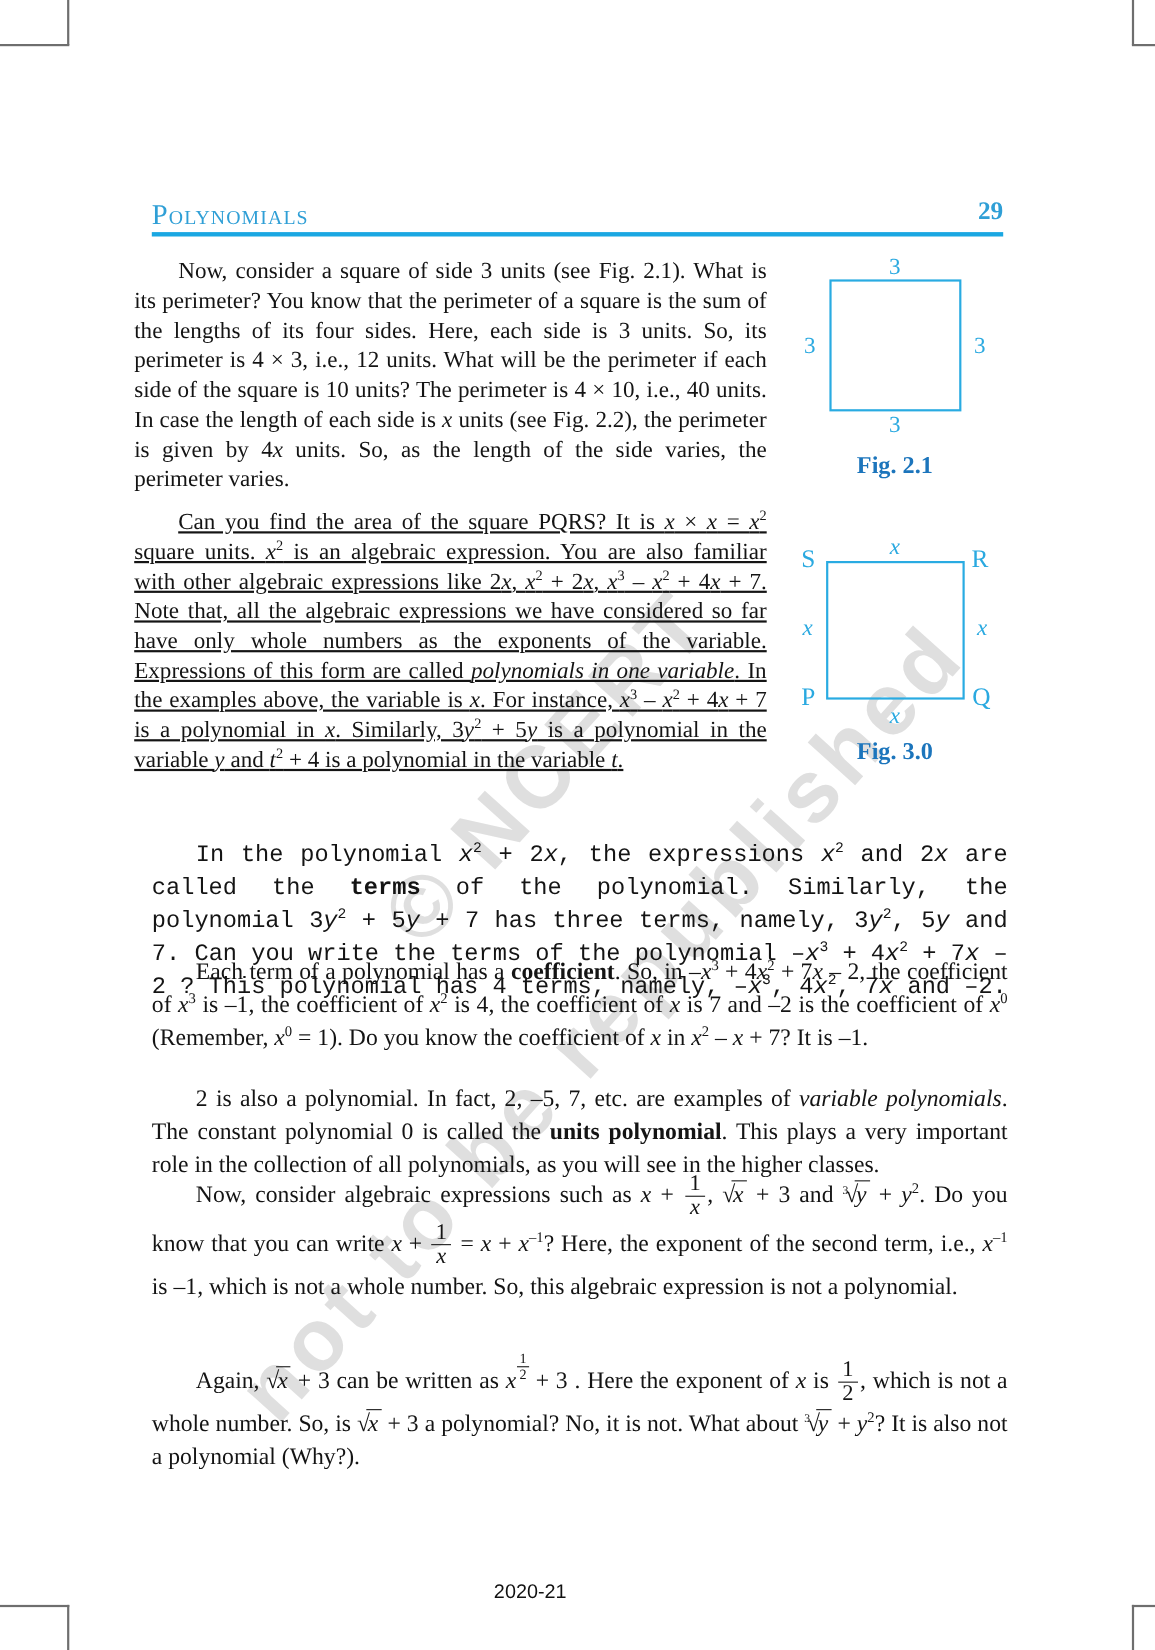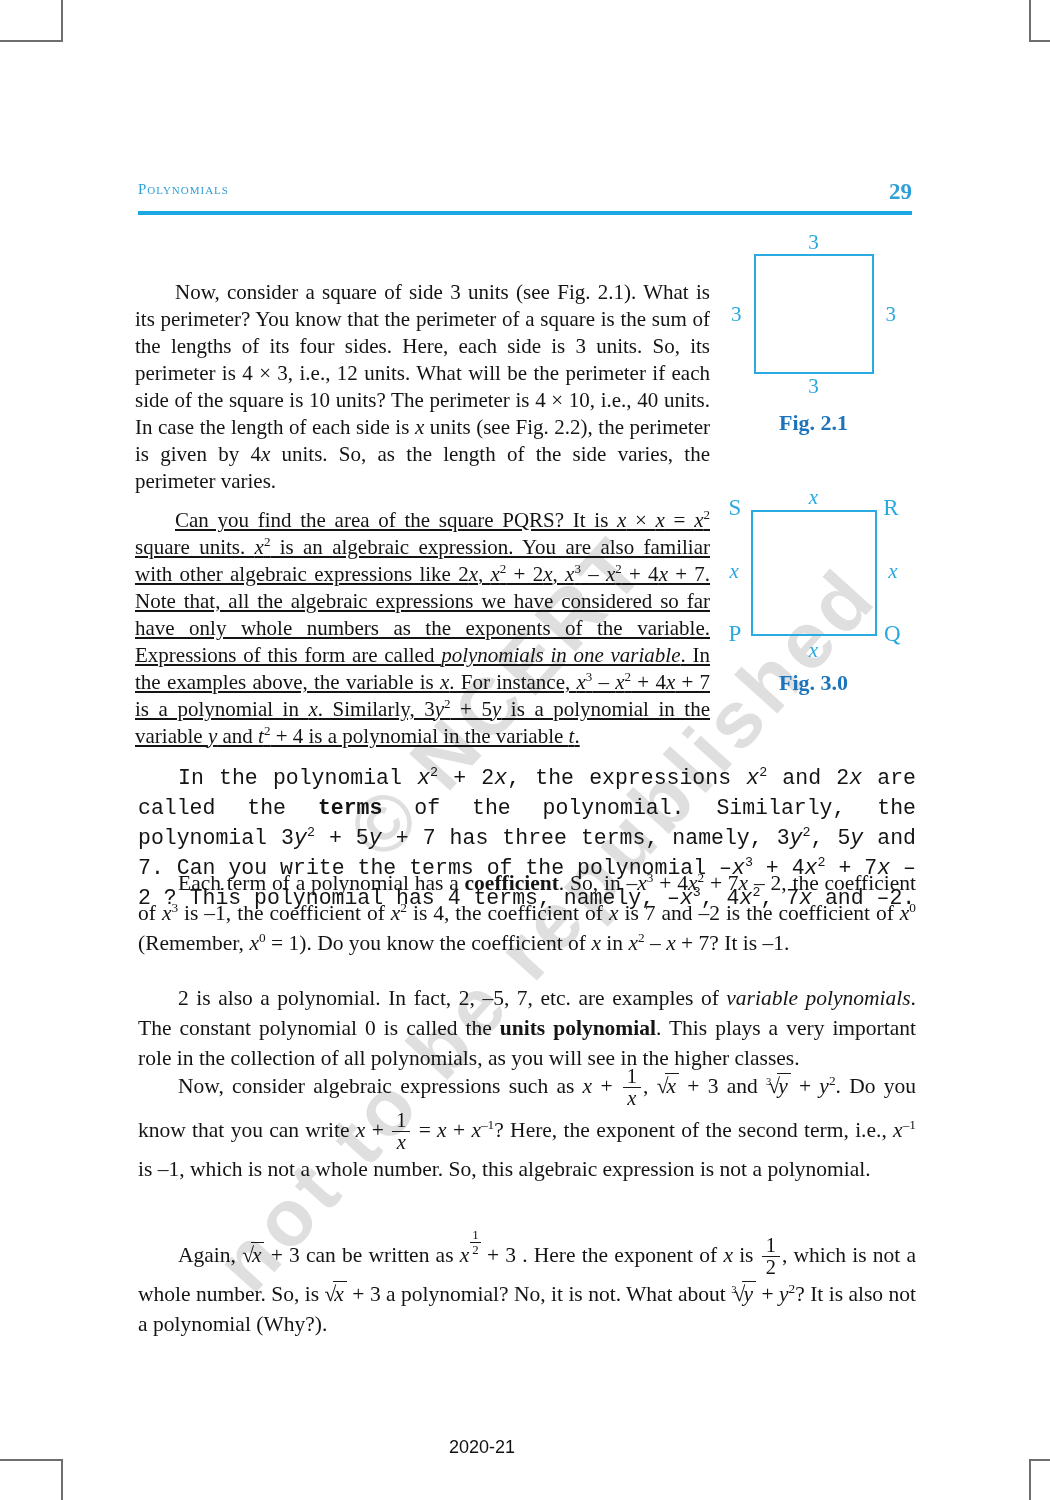--- a/index.html
+++ b/index.html
@@ -24,29 +24,29 @@
     position:absolute; white-space:nowrap; z-index:0;
     transform:rotate(-48deg); transform-origin:0 0;
     font-family:"Liberation Sans", sans-serif; font-weight:700;
     font-size:80px; letter-spacing:6px; color:rgba(130,130,130,0.26);
   }
   .wm1 { left:330px; top:815px; }
   .wm2 { left:198px; top:1248px; }
 
   
   .hdr-title {
-    position:absolute; left:138px; top:181px; font-size:15px;
+    position:absolute; left:138px; top:181px; font-size:26px;
     font-variant:small-caps; letter-spacing:1px; color:#2f9fd6; z-index:2;
   }
   .hdr-page { position:absolute; right:138px; top:179px; font-size:23px; color:#2f9fd6; z-index:2;font-weight:bold; }
   .hdr-rule { position:absolute; left:138px; top:211px; width:774px; height:4px; background:#1aa7e2; z-index:2; }
 
   
   .para { position:absolute; text-align:justify; text-indent:40px; z-index:1; }
-  .narrow { left:135px; width:575px; font-size:21px;  line-height:27px;margin-top:46px; }
+  .narrow { left:122px; width:575px; font-size:21px;  line-height:27px; }
   .wide   { left:138px; width:778px; font-size:21.5px; line-height:30px; }
   .p1 { top:233px; }
   .p2 { top:461px;text-decoration:underline; }
   .p3 { top:763px;font-family:Liberation Mono, monospace; }
   .p4 { top:868px; }
   .p5 { top:983px; }
   .p6 { top:1066px; }
   .p7 { top:1228px; }
   .para i { font-style:italic; }
   .para b { font-weight:bold; }

